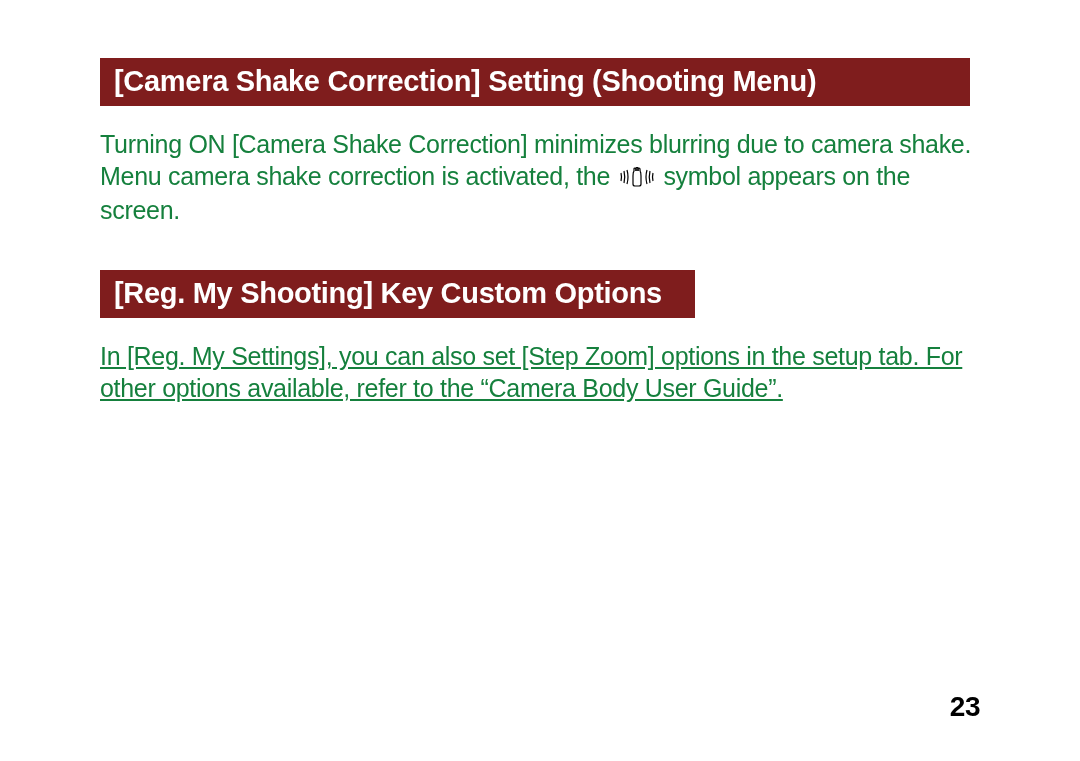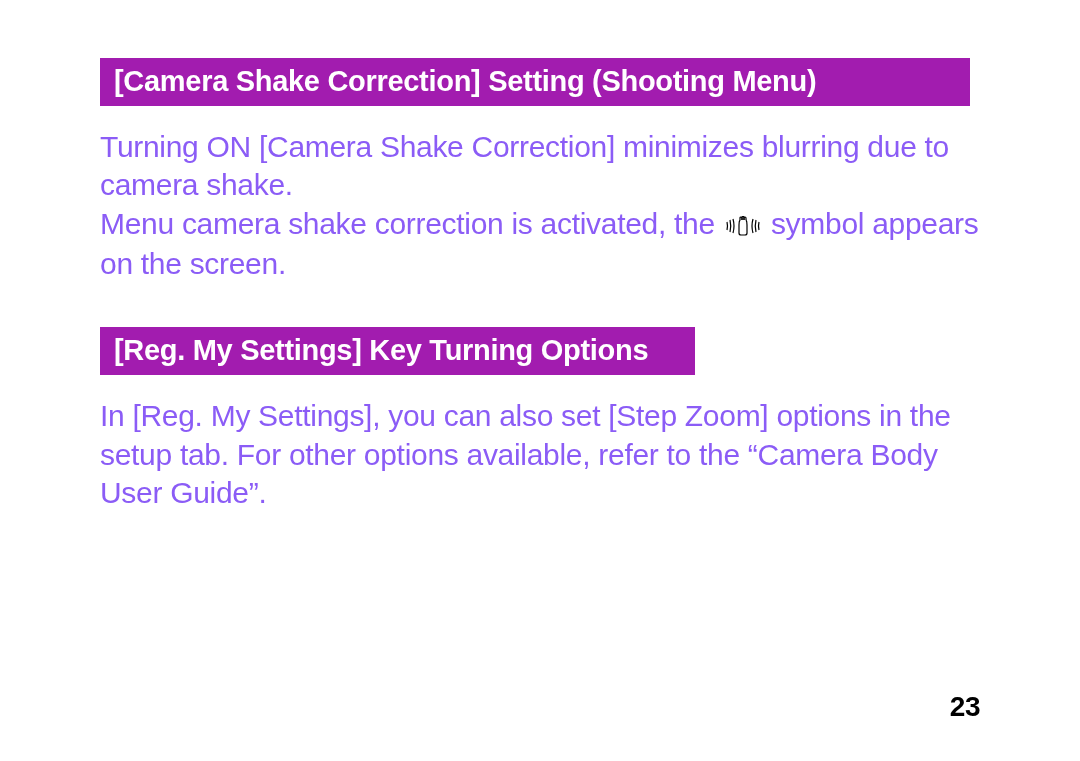--- a/index.html
+++ b/index.html
@@ -9,52 +9,53 @@
     }
     body {
       width: 1080px;
       height: 761px;
       background: #ffffff;
       font-family: "Myriad Pro", "Segoe UI", Arial, sans-serif;
       position: relative;
       padding: 58px 100px 40px 100px;
     }
     .section-heading {
-      background: #a21caf;
+      background: #7f1d1d;
       color: #ffffff;
       font-weight: 700;
       font-size: 29px;
       padding: 8px 14px 8px 14px;
       display: inline-block;
       letter-spacing: -0.3px;
       line-height: 1.1;
     }
     .heading-block-1 {
       width: 870px;
       margin-bottom: 22px;
     }
     .heading-block-2 {
       width: 595px;
       margin-bottom: 22px;
     }
     .body-text {
-      color: #8b5cf6;
-      font-size: 30px;
+      color: #15803d;
+      font-size: 25px;
       line-height: 1.28;
       letter-spacing: -0.3px;
       font-weight: 400;
     }
     .para-1 {
       margin-bottom: 0px;
     }
     .para-2 {
       margin-bottom: 44px;
     }
     .para-3 {
       margin-bottom: 16px;
+      text-decoration: underline;
     }
     .shake-icon {
       display: inline-block;
       vertical-align: -2px;
       margin: 0 2px;
     }
     .page-number {
       position: absolute;
       bottom: 38px;
       right: 100px;
@@ -88,20 +89,20 @@
         <path d="M14 9 Q14 5 15 4 L15 2 Q15 1 16 1 Q17 1 17 2 L17 4"></path>
         <path d="M17 4 L17 1.5 Q17 0.5 18 0.5 Q19 0.5 19 1.5 L19 4"></path>
         <path d="M19 4 L19 2 Q19 1 20 1 Q21 1 21 2 L21 4"></path>
         <path d="M21 4 Q22 5 22 9"></path>
       </g>
     </svg>
   </span>
   <span> symbol appears on the screen.</span>
 </p>
 
-<div class="section-heading heading-block-2">[Reg. My Settings] Key Turning Options</div>
+<div class="section-heading heading-block-2">[Reg. My Shooting] Key Custom Options</div>
 
 <p class="body-text para-3">In [Reg. My Settings], you can also set [Step Zoom] options in the setup tab. For other options available, refer to the “Camera Body User Guide”.</p>
 
 <div class="page-number">23</div>
 
 
 
 
 </body></html>

